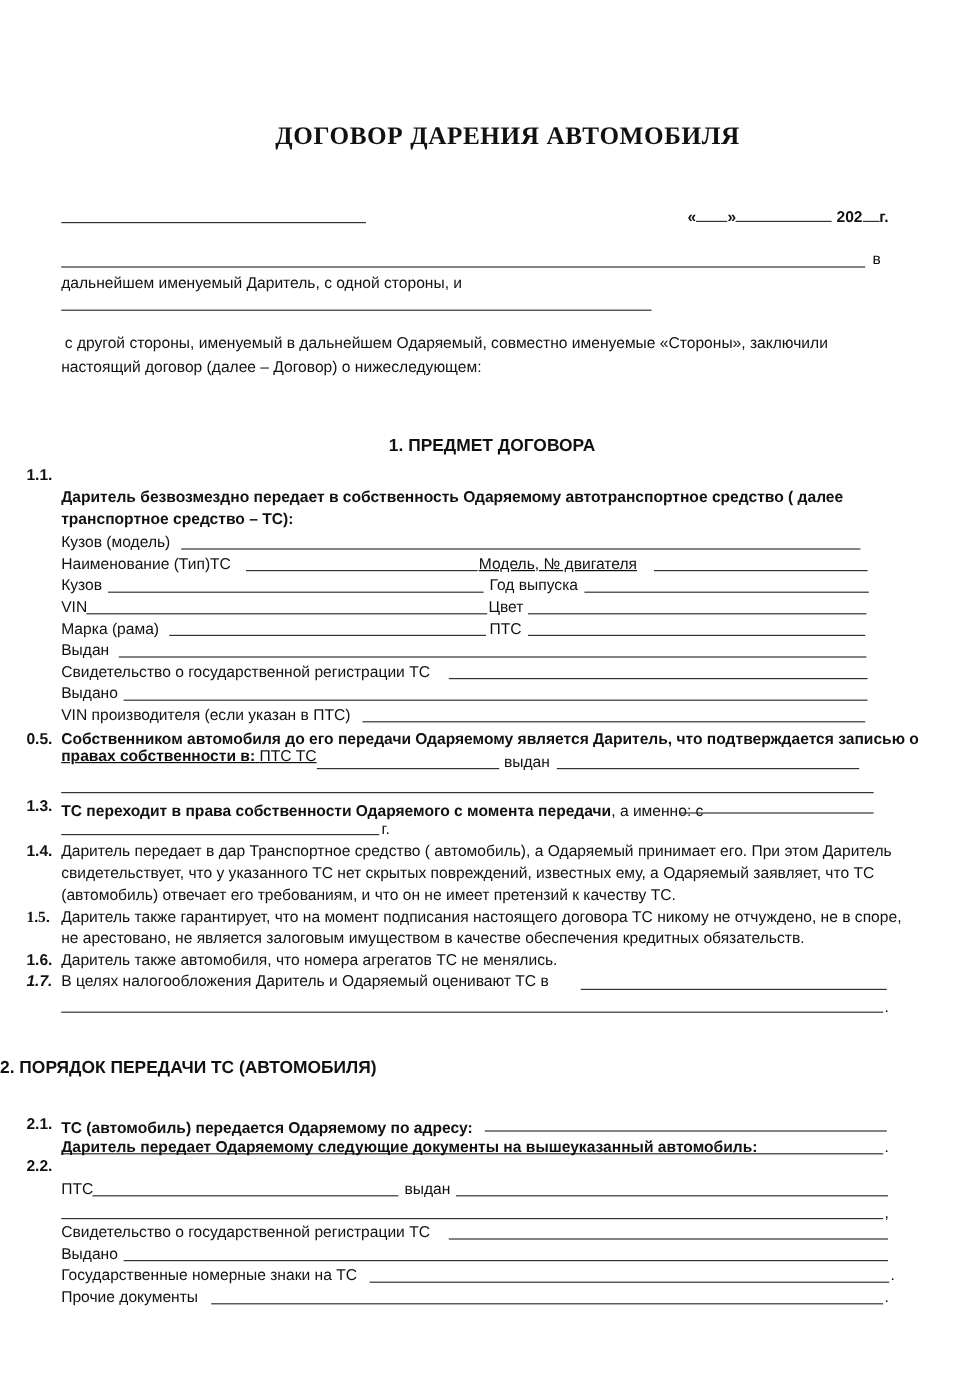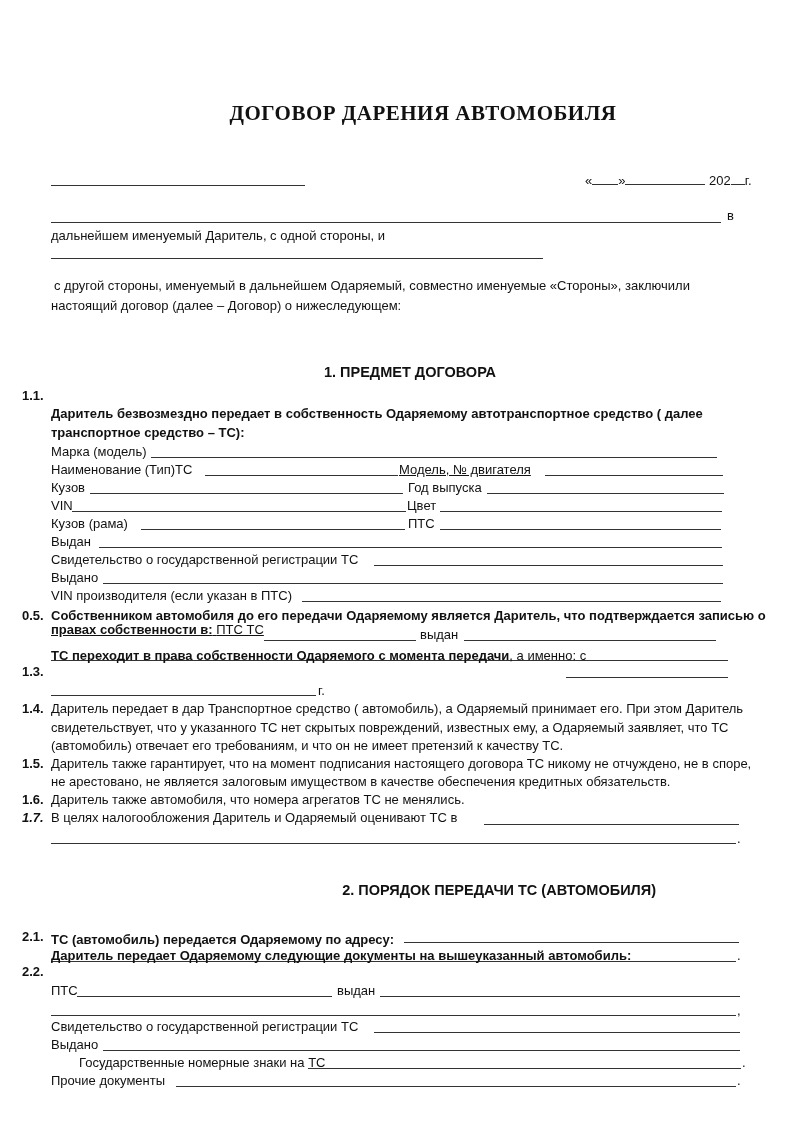--- a/index.html
+++ b/index.html
@@ -13,58 +13,58 @@
   .b { font-weight: bold; }
   .num { position: absolute; left: 22px; font-weight: bold; }
   .t { position: absolute; left: 51px; white-space: nowrap; }
 </style>
 </head>
 <body>
 
 <div class="abs title">ДОГОВОР ДАРЕНИЯ АВТОМОБИЛЯ</div>
 
 <div class="line" style="left:51px; top:185px; width:254px;"></div>
-<div class="abs" style="left:585px; top:173px;">
+<div class="abs" style="left:573px; top:173px;font-weight:bold;">
   <span>«</span><span style="display:inline-block;width:26px;border-bottom:1.3px solid #333;"></span><span>»</span><span style="display:inline-block;width:80px;border-bottom:1.3px solid #333;"></span>
   <span>202</span><span style="display:inline-block;width:14px;border-bottom:1.3px solid #333;"></span><span>г.</span>
 </div>
 
 <div class="line" style="left:51px; top:222px; width:670px;"></div>
 <div class="abs" style="left:727px; top:208px;">в</div>
 <div class="abs" style="left:51px; top:228px;">дальнейшем именуемый Даритель, с одной стороны, и</div>
 <div class="line" style="left:51px; top:258px; width:492px;"></div>
 
 <div class="abs" style="left:54px; top:278px;">с другой стороны, именуемый  в дальнейшем Одаряемый,  совместно именуемые «Стороны», заключили</div>
 <div class="abs" style="left:51px; top:298px;">настоящий договор (далее – Договор) о нижеследующем:</div>
 
 <div class="abs h2" style="top:364px; width:820px; text-align:center;">1.   ПРЕДМЕТ ДОГОВОРА</div>
 
 <div class="num" style="top:388px;">1.1.</div>
 <div class="t b" style="top:406px;">Даритель безвозмездно передает в собственность Одаряемому автотранспортное средство ( далее</div>
 <div class="t b" style="top:425px;">транспортное средство – ТС):</div>
 
-<div class="t" style="top:444px;">Марка (модель)</div>
+<div class="t" style="top:444px;">Кузов (модель)</div>
 <div class="line" style="left:151px; top:457px; width:566px;"></div>
 
 <div class="t" style="top:462px;">Наименование (Тип)ТС</div>
 <div class="line" style="left:205px; top:475px; width:193px;"></div>
 <div class="abs" style="left:399px; top:462px;text-decoration:underline;">Модель, № двигателя</div>
 <div class="line" style="left:545px; top:475px; width:178px;"></div>
 
 <div class="t" style="top:480px;">Кузов</div>
 <div class="line" style="left:90px; top:493px; width:313px;"></div>
 <div class="abs" style="left:408px; top:480px;">Год выпуска</div>
 <div class="line" style="left:487px; top:493px; width:237px;"></div>
 
 <div class="t" style="top:498px;">VIN</div>
 <div class="line" style="left:72px; top:511px; width:334px;"></div>
 <div class="abs" style="left:407px; top:498px;">Цвет</div>
 <div class="line" style="left:440px; top:511px; width:282px;"></div>
 
-<div class="t" style="top:516px;">Кузов (рама)</div>
+<div class="t" style="top:516px;">Марка (рама)</div>
 <div class="line" style="left:141px; top:529px; width:264px;"></div>
 <div class="abs" style="left:408px; top:516px;">ПТС</div>
 <div class="line" style="left:440px; top:529px; width:281px;"></div>
 
 <div class="t" style="top:534px;">Выдан</div>
 <div class="line" style="left:99px; top:547px; width:623px;"></div>
 
 <div class="t" style="top:552px;">Свидетельство о государственной регистрации ТС</div>
 <div class="line" style="left:374px; top:565px; width:349px;"></div>
 
@@ -79,46 +79,46 @@
 <div class="t" style="top:622px;text-decoration:underline;">
   <span class="b">правах собственности в:</span>
   <span>ПТС ТС</span>
 </div>
 <div class="line" style="left:264px; top:640px; width:152px;"></div>
 <div class="abs" style="left:420px; top:627px;">выдан</div>
 <div class="line" style="left:464px; top:640px; width:252px;"></div>
 <div class="line" style="left:51px; top:660px; width:677px;"></div>
 
 <div class="num" style="top:664px;">1.3.</div>
-<div class="t" style="top:648px;">
+<div class="t" style="top:668px;">
   <span class="b">ТС переходит в права собственности Одаряемого с момента передачи</span><span>, а именно: с</span>
 </div>
 <div class="line" style="left:566px; top:677px; width:162px;"></div>
 <div class="line" style="left:51px; top:695px; width:265px;"></div>
 <div class="abs" style="left:318px; top:683px;">г.</div>
 
 <div class="num" style="top:701px;">1.4.</div>
 <div class="t" style="top:701px;">Даритель передает в дар Транспортное средство ( автомобиль), а Одаряемый принимает его. При этом Даритель</div>
 <div class="t" style="top:720px;">свидетельствует, что у указанного ТС нет скрытых повреждений, известных ему, а Одаряемый заявляет, что ТС</div>
 <div class="t" style="top:738px;">(автомобиль) отвечает его требованиям, и что он не имеет претензий к качеству ТС.</div>
 
-<div class="num" style="top:756px;">1.5.</div>
+<div class="num" style="top:756px;font-family:Liberation Serif, serif;">1.5.</div>
 <div class="t" style="top:756px;">Даритель также гарантирует, что на момент подписания настоящего договора ТС никому не отчуждено, не в споре,</div>
 <div class="t" style="top:774px;">не арестовано, не является залоговым имуществом в качестве обеспечения кредитных обязательств.</div>
 
 <div class="num" style="top:792px;">1.6.</div>
 <div class="t" style="top:792px;">Даритель также автомобиля, что номера агрегатов ТС не менялись.</div>
 
 <div class="num" style="top:810px;font-style:italic;">1.7.</div>
 <div class="t" style="top:810px;">В целях налогообложения  Даритель и Одаряемый оценивают ТС в</div>
 <div class="line" style="left:484px; top:824px; width:255px;"></div>
 <div class="line" style="left:51px; top:843px; width:685px;"></div>
 <div class="abs" style="left:737px; top:831px;">.</div>
 
-<div class="abs h2" style="top:882px; width:656px; text-align:right;">2.   ПОРЯДОК ПЕРЕДАЧИ ТС (АВТОМОБИЛЯ)</div>
+<div class="abs h2" style="top:882px; width:656px; text-align:left;">2.   ПОРЯДОК ПЕРЕДАЧИ ТС (АВТОМОБИЛЯ)</div>
 
 <div class="num" style="top:929px;">2.1.</div>
 <div class="t b" style="top:932px;text-align:right;">ТС (автомобиль) передается Одаряемому по адресу:</div>
 <div class="line" style="left:404px; top:942px; width:335px;"></div>
 <div class="line" style="left:51px; top:961px; width:685px;"></div>
 <div class="abs" style="left:737px; top:948px;">.</div>
 
 <div class="num" style="top:964px;">2.2.</div>
 <div class="t b" style="top:948px;">Даритель передает Одаряемому следующие документы на вышеуказанный автомобиль:</div>
 
@@ -128,19 +128,19 @@
 <div class="line" style="left:380px; top:996px; width:360px;"></div>
 <div class="line" style="left:51px; top:1015px; width:685px;"></div>
 <div class="abs" style="left:737px; top:1003px;">,</div>
 
 <div class="t" style="top:1019px;">Свидетельство о государственной регистрации ТС</div>
 <div class="line" style="left:374px; top:1032px; width:366px;"></div>
 
 <div class="t" style="top:1037px;">Выдано</div>
 <div class="line" style="left:103px; top:1050px; width:637px;"></div>
 
-<div class="t" style="top:1055px;margin-left:28px;">Государственные номерные знаки на ТС</div>
+<div class="t" style="top:1055px;">Государственные номерные знаки на ТС</div>
 <div class="line" style="left:308px; top:1068px; width:433px;"></div>
 <div class="abs" style="left:742px; top:1055px;">.</div>
 
 <div class="t" style="top:1073px;">Прочие документы</div>
 <div class="line" style="left:176px; top:1086px; width:560px;"></div>
 <div class="abs" style="left:737px; top:1073px;">.</div>
 
 </body></html>

